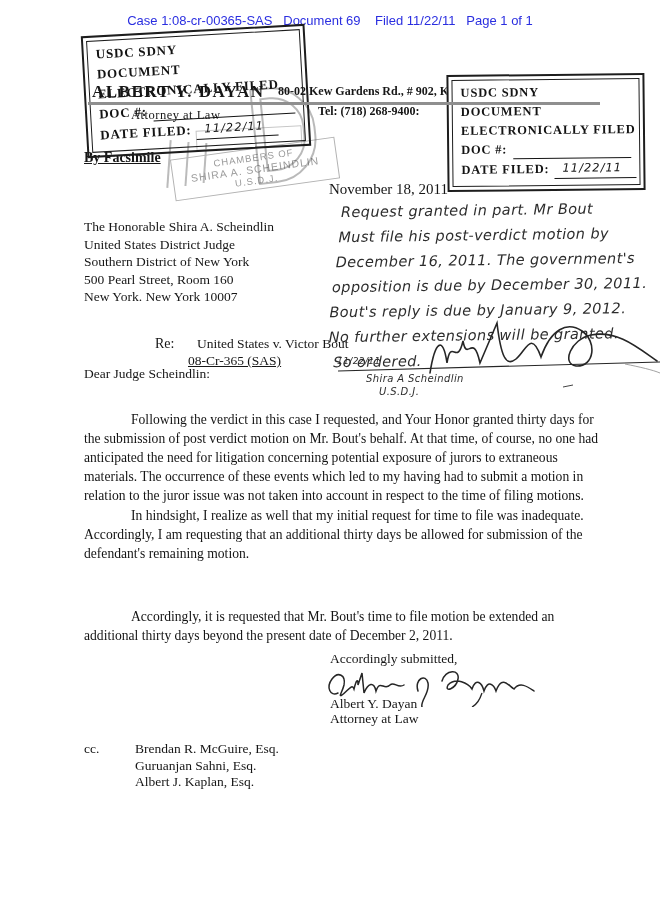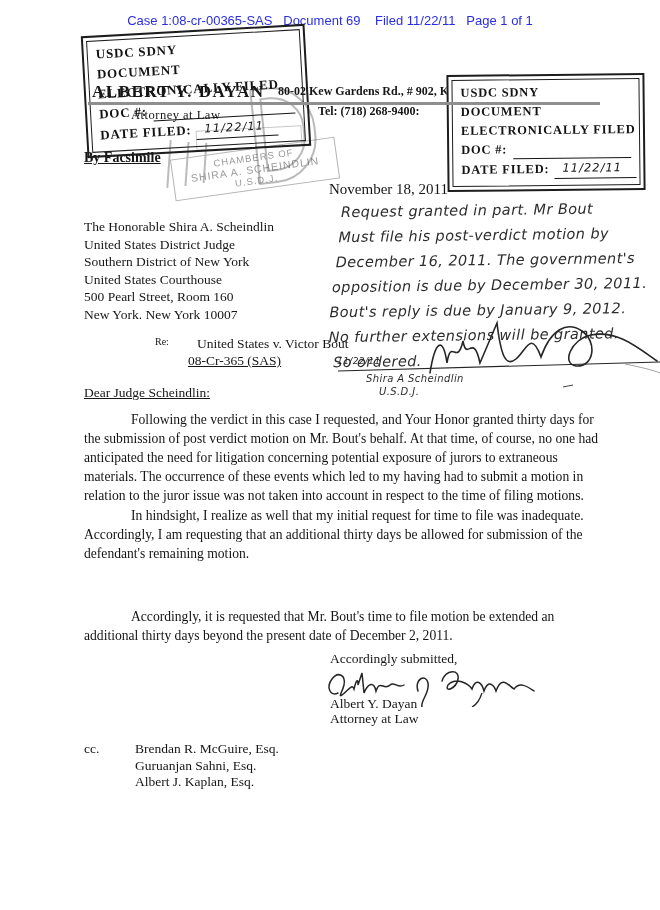--- a/index.html
+++ b/index.html
@@ -132,30 +132,29 @@
     <path d="M238 72 L248 70" fill="none" stroke="#444" stroke-width="1"></path>
   </svg>
   <div class="abs hand" style="left:337px; top:356px; font-size:9px; z-index:9;">11/22/11</div>
   <div class="abs hand" style="left:366px; top:373px; font-size:10px; z-index:9;">Shira A Scheindlin</div>
   <div class="abs hand" style="left:379px; top:386px; font-size:10px; z-index:9;">U.S.D.J.</div>
 
   <div class="abs" style="left:84px; top:218px; font-size:13.5px; line-height:17.6px;">
     <div>The Honorable Shira A. Scheindlin</div>
     <div>United States District Judge</div>
     <div>Southern District of New York</div>
-    <div>United States Courthouse</div>
     <div>500 Pearl Street, Room 160</div>
     <div>New York. New York 10007</div>
   </div>
 
-  <div class="abs" style="left:155px; top:336px; font-size:10px;">Re:</div>
+  <div class="abs" style="left:155px; top:336px; font-size:14px;">Re:</div>
   <div class="abs" style="left:197px; top:336px; font-size:13.5px;">United States v. Victor Bout</div>
   <div class="abs underl" style="left:188px; top:353px; font-size:13.5px;">08-Cr-365 (SAS)</div>
 
-  <div class="abs" style="left:84px; top:385px; font-size:13.5px;text-decoration:underline;">Dear Judge Scheindlin:</div>
+  <div class="abs" style="left:84px; top:366px; font-size:13.5px;">Dear Judge Scheindlin:</div>
 
   <div class="abs body-par" style="left:84px; top:410px;">Following the verdict in this case I requested, and Your Honor granted thirty days for the submission of post verdict motion on Mr. Bout's behalf.  At that time, of course, no one had anticipated the need for litigation concerning potential exposure of jurors to extraneous materials.  The occurrence of these events which led to my having had to submit a motion in relation to the juror issue was not taken into account in respect to the time of filing motions.</div>
   <div class="abs body-par" style="left:84px; top:506px;">In hindsight, I realize as well that my initial request for time to file was inadequate. Accordingly,  I am requesting that an additional thirty days be allowed for submission of the defendant's remaining motion.</div>
   <div class="abs body-par" style="left:84px; top:607px;">Accordingly, it is requested that Mr. Bout's time to file motion be extended an additional thirty days beyond the present date of December 2, 2011.</div>
 
   <div class="abs" style="left:330px; top:651px; font-size:13.5px;">Accordingly submitted,</div>
   <svg class="abs" style="left:322px; top:663px;" width="215" height="44" viewBox="0 0 215 44">
     <path d="M16 30 C8 34,4 24,10 16 C16 8,24 12,22 22 C20 30,16 34,20 32 C26 28,30 20,32 26 C34 18,36 14,36 22 L40 10 L42 30 C46 20,52 18,54 28 C58 16,62 28,68 22 C72 18,76 26,82 22" fill="none" stroke="#262626" stroke-width="1.5" stroke-linecap="round"></path>
     <path d="M96 28 C92 16,104 10,106 20 C108 30,98 38,100 44" fill="none" stroke="#262626" stroke-width="1.5" stroke-linecap="round"></path>
     <path d="M120 18 C124 6,138 6,136 16 C134 26,122 30,126 22 C134 14,146 20,150 26 C154 14,160 20,162 28 C166 16,172 22,174 28 C180 12,186 22,192 26 C198 18,206 24,212 28" fill="none" stroke="#262626" stroke-width="1.5" stroke-linecap="round"></path>

